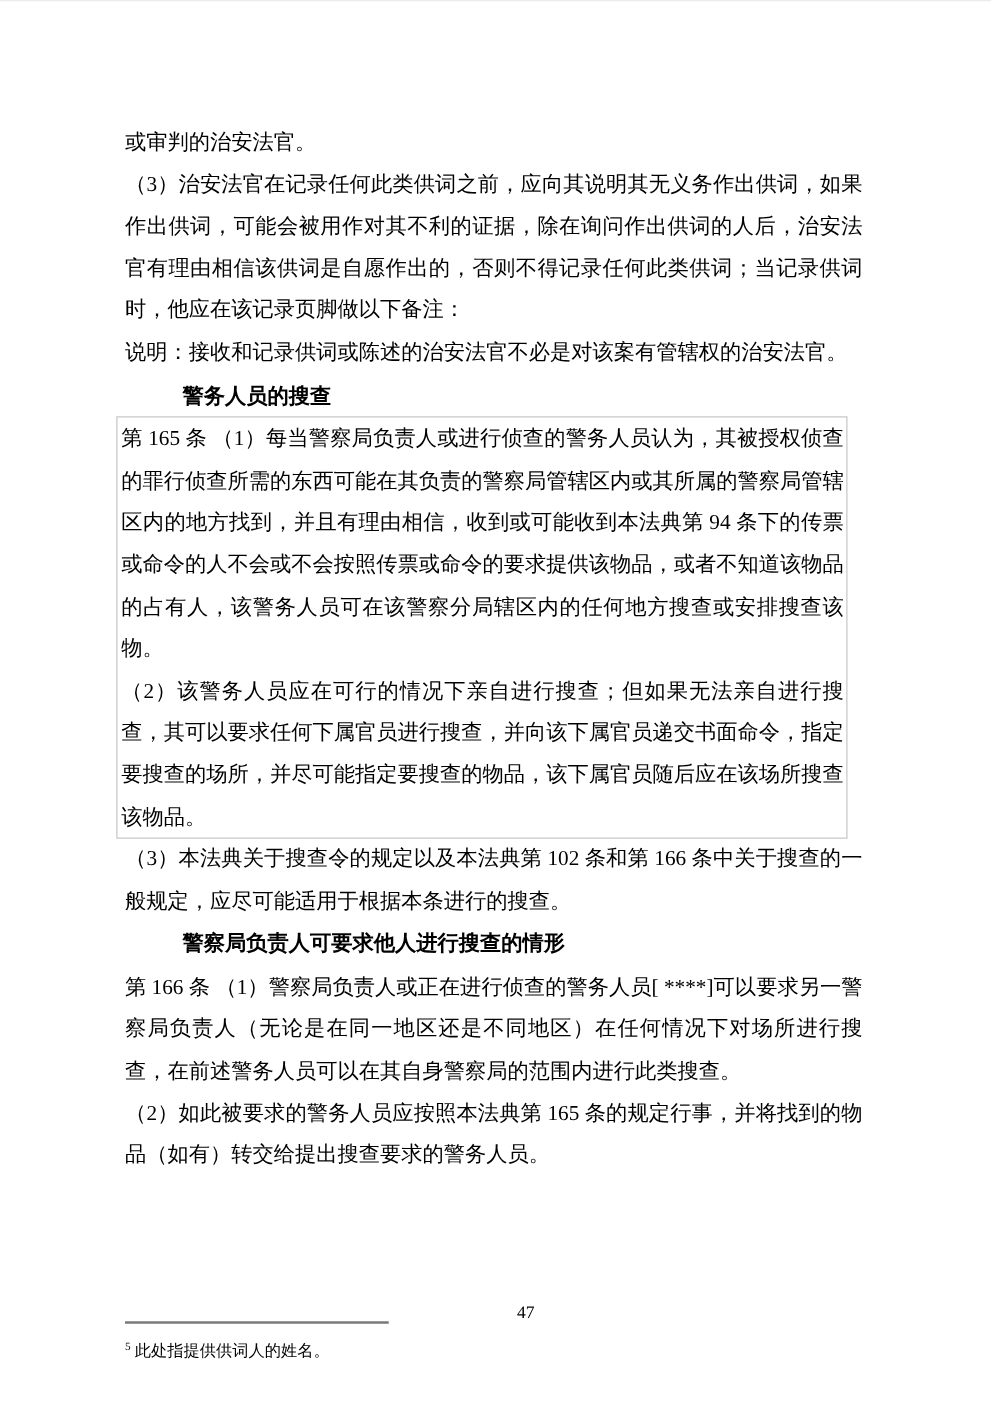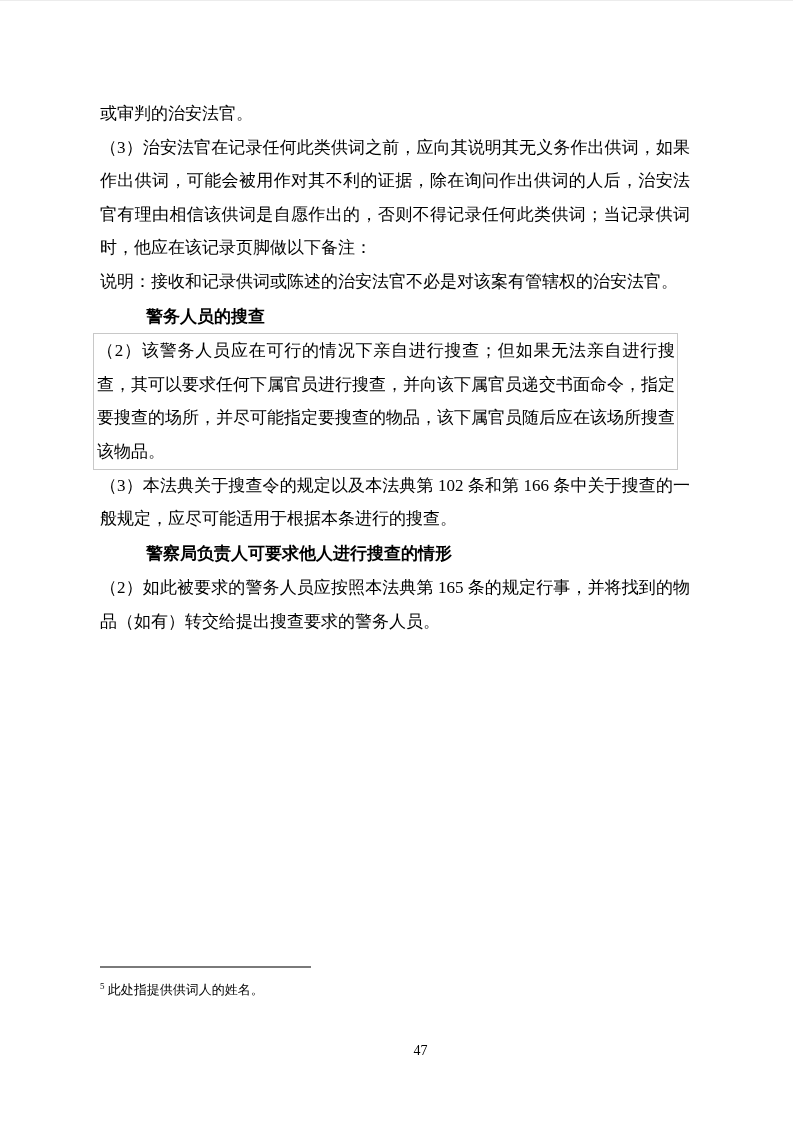--- a/index.html
+++ b/index.html
@@ -38,21 +38,21 @@
     padding: 0 2px 0 3px;
   }
   sup.fn-ref {
     font-size: 11px;
     line-height: 0;
     vertical-align: super;
   }
   .footnote-area {
     position: absolute;
     left: 100px;
-    top: 965px;
+    top: 1056px;
     width: 590px;
   }
   .footnote-rule {
     width: 211px;
     height: 2px;
     background: #7a7a7a;
   }
   .footnote-text {
     margin: 13px 0 0 0;
     font-size: 13px;
@@ -80,27 +80,29 @@
     <p>或审判的治安法官。</p>
 
     <p>（3）治安法官在记录任何此类供词之前，应向其说明其无义务作出供词，如果作出供词，可能会被用作对其不利的证据，除在询问作出供词的人后，治安法官有理由相信该供词是自愿作出的，否则不得记录任何此类供词；当记录供词时，他应在该记录页脚做以下备注：</p>
 
 
     <p>说明：接收和记录供词或陈述的治安法官不必是对该案有管辖权的治安法官。</p>
 
     <h3 class="sec-heading">警务人员的搜查</h3>
 
     <div class="law-box">
+      <p>第 165 条 （1）每当警察局负责人或进行侦查的警务人员认为，其被授权侦查的罪行侦查所需的东西可能在其负责的警察局管辖区内或其所属的警察局管辖区内的地方找到，并且有理由相信，收到或可能收到本法典第 94 条下的传票或命令的人不会或不会按照传票或命令的要求提供该物品，或者不知道该物品的占有人，该警务人员可在该警察分局辖区内的任何地方搜查或安排搜查该物。</p>
       <p>（2）该警务人员应在可行的情况下亲自进行搜查；但如果无法亲自进行搜查，其可以要求任何下属官员进行搜查，并向该下属官员递交书面命令，指定要搜查的场所，并尽可能指定要搜查的物品，该下属官员随后应在该场所搜查该物品。</p>
     </div>
 
     <p>（3）本法典关于搜查令的规定以及本法典第 102 条和第 166 条中关于搜查的一般规定，应尽可能适用于根据本条进行的搜查。</p>
 
     <h3 class="sec-heading">警察局负责人可要求他人进行搜查的情形</h3>
 
+    <p>第 166 条 （1）警察局负责人或正在进行侦查的警务人员[ ****]可以要求另一警察局负责人（无论是在同一地区还是不同地区）在任何情况下对场所进行搜查，在前述警务人员可以在其自身警察局的范围内进行此类搜查。</p>
 
     <p>（2）如此被要求的警务人员应按照本法典第 165 条的规定行事，并将找到的物品（如有）转交给提出搜查要求的警务人员。</p>
 
   </div>
 
   <div class="footnote-area">
     <div class="footnote-rule"></div>
     <p class="footnote-text"><sup>5</sup> <span>此处指提供供词人的姓名。</span></p>
   </div>
 

